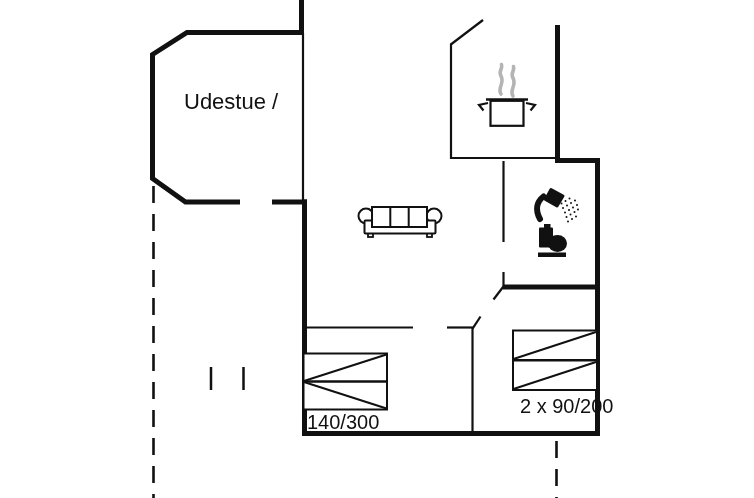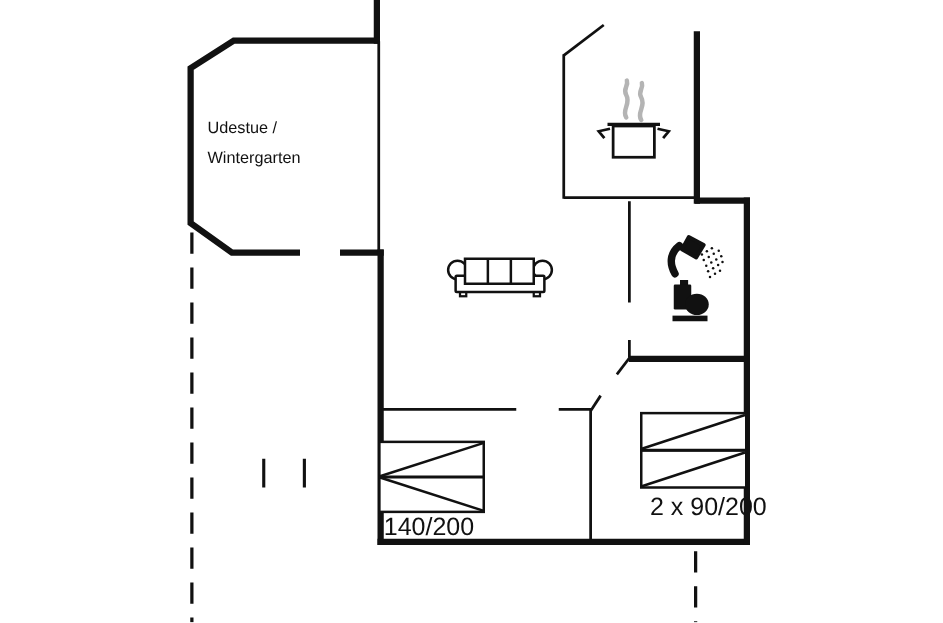--- a/index.html
+++ b/index.html
@@ -5,22 +5,22 @@
   html,body{margin:0;padding:0;background:#fff;}
   .canvas{
     position:relative;
     width:754px;height:498px;
     background:#ffffff;
     font-family:"Liberation Sans", sans-serif;
     overflow:hidden;
   }
   .plan-svg{position:absolute;left:0;top:0;}
   .room-label{
-    position:absolute;left:166px;top:90px;
-    font-size:13px;line-height:24px;color:#111;
+    position:absolute;left:184px;top:90px;
+    font-size:22px;line-height:24px;color:#111;
     white-space:nowrap;
   }
   .bed-label{
     position:absolute;font-size:20px;color:#111;white-space:nowrap;
   }
   .bed-label.double{left:307px;top:411px;}
   .bed-label.twin{left:520px;top:395px;}
 </style>
 </head>
 <body>
@@ -128,20 +128,19 @@
     <g stroke="#111" fill="none">
       <rect x="513" y="330.5" width="84" height="29.5" fill="#fff" stroke-width="2"></rect>
       <line x1="513.5" y1="359" x2="596" y2="332" stroke-width="2"></line>
       <rect x="513" y="360.5" width="84" height="29.5" fill="#fff" stroke-width="2"></rect>
       <line x1="513.5" y1="389" x2="596" y2="362" stroke-width="2"></line>
     </g>
   </svg>
 
   <div class="room-label">
     <div>Udestue /</div>
-    <div>Wintergarten</div>
   </div>
 
-  <div class="bed-label double">140/200</div>
+  <div class="bed-label double">140/300</div>
 
   <div class="bed-label twin">2 x 90/200</div>
 
 </div>
 
 </body></html>

